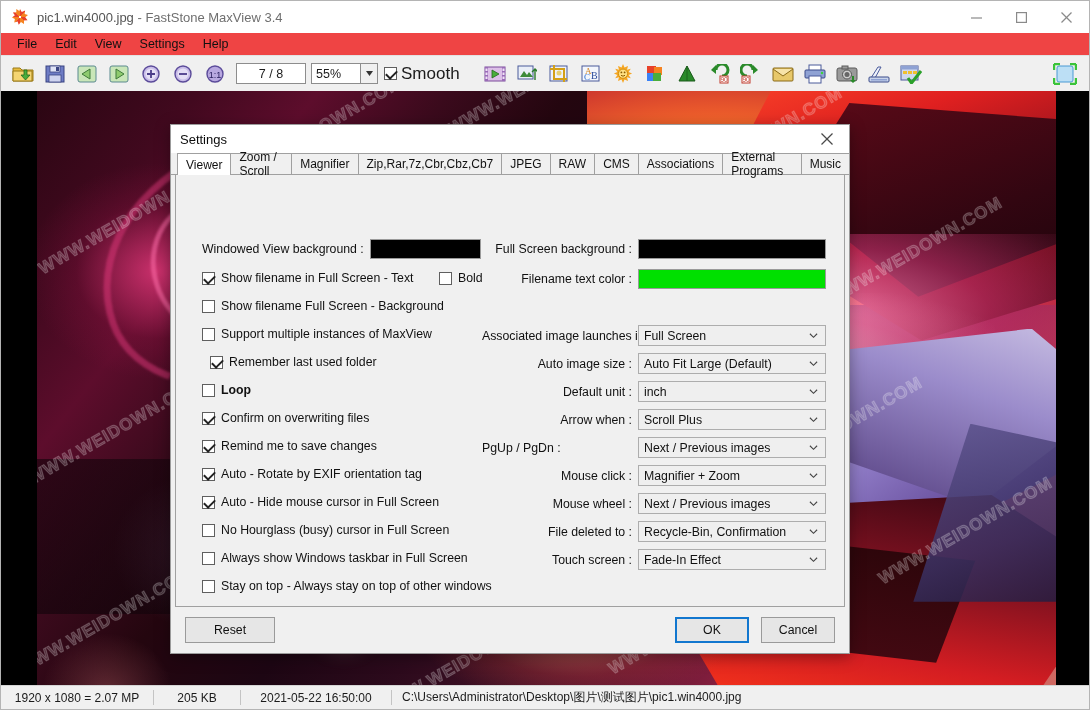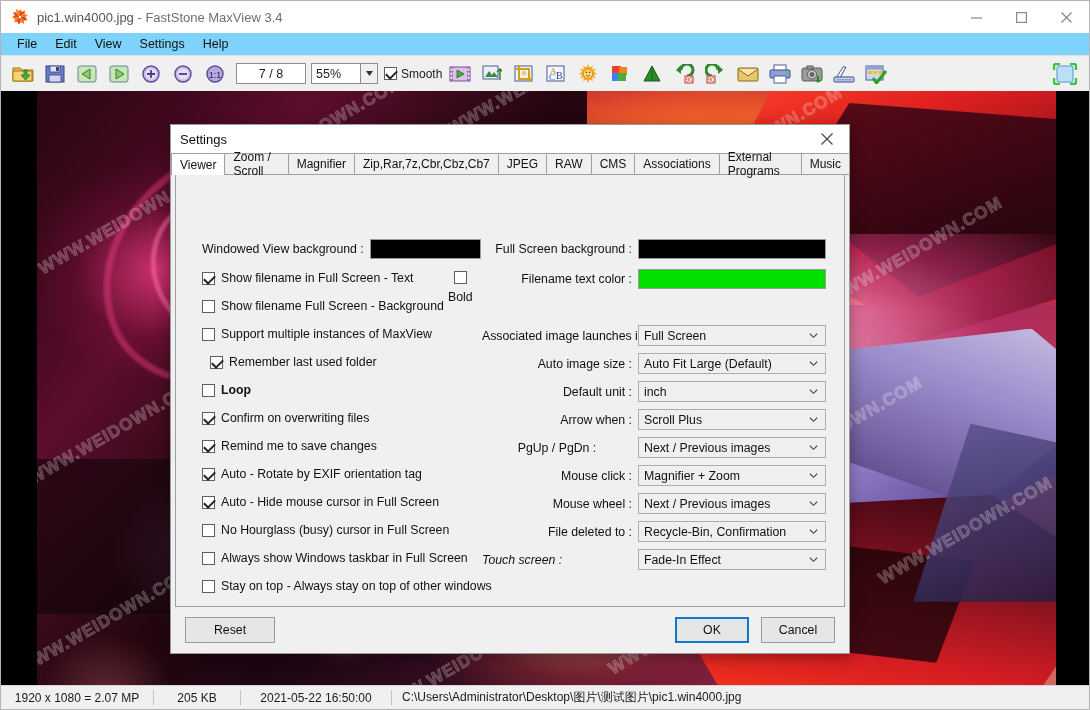--- a/index.html
+++ b/index.html
@@ -51,21 +51,21 @@
   .win-btn {
     width: 45px; height: 32px;
     display: flex; align-items: center; justify-content: center;
     color: #8a8a8a;
   }
   .win-btn svg { display: block; }
 
   
   .menubar {
     height: 22px; flex: 0 0 22px;
-    background: #7dd3fc;
+    background: #ef4444;
     display: flex; align-items: center;
     padding-left: 7px;
     font-size: 12.5px;
   }
   .menu-item { padding: 2px 9px; color: #111; cursor: default; }
 
   
   .toolbar {
     height: 36px; flex: 0 0 36px;
     background: #f0f0f0;
@@ -88,21 +88,21 @@
     border: 1px solid #8d8d8d;
     display: flex; align-items: center; padding-left: 4px;
     font-size: 12.5px;
   }
   .zoomarrow {
     width: 17px; height: 21px; background: #f0f0f0;
     border: 1px solid #8d8d8d; border-left: none;
     display: flex; align-items: center; justify-content: center;
     margin-right: 6px;
   }
-  .smooth-wrap { display: flex; align-items: center; gap: 4px; font-size: 12px; margin-right: 2px;}
+  .smooth-wrap { display: flex; align-items: center; gap: 4px; font-size: 17px; margin-right: 19px;}
   .cb {
     width: 13px; height: 13px; background: #fff; border: 1px solid #5f5f5f;
     display: inline-flex; align-items: center; justify-content: center;
     flex: 0 0 13px; position: relative;
   }
   .cb.checked::after {
     content: ""; position: absolute;
     width: 9px; height: 5px; border-left: 2px solid #222; border-bottom: 2px solid #222;
     transform: rotate(-45deg); top: 2px; left: 1px;
   }
@@ -255,20 +255,21 @@
     position: relative;
   }
   .dlg-close {
     position: absolute; right: 0; top: 0; width: 44px; height: 28px;
     display: flex; align-items: center; justify-content: center; color: #4a4a4a;
   }
 
   .tabs {
     height: 22px; flex: 0 0 22px;
     display: flex; align-items: flex-end;
+    padding-left: 6px;
     background: #f0f0f0;
     border-bottom: 1px solid #a0a0a0;
     position: relative; z-index: 2;
   }
   .tab {
     height: 21px; padding: 0 8px;
     display: flex; align-items: center;
     font-size: 12px;
     background: #f0f0f0;
     border: 1px solid #a0a0a0; border-bottom: none;
@@ -628,21 +629,21 @@
 
     <div class="opt-row" style="left:26px; top:64px;">
       <span class="lbl">Windowed View background :</span>
       <span class="swatch" style="width:111px; background:#000;"></span>
     </div>
 
     <div class="opt-row" style="left:26px; top:96px;">
       <span class="cb checked"></span>
       <span>Show filename in Full Screen - Text</span>
     </div>
-    <div class="opt-row" style="left:272px; top:96px;flex-direction:column;">
+    <div class="opt-row" style="left:263px; top:96px;">
       <span class="cb"></span>
       <span>Bold</span>
     </div>
     <div class="opt-row" style="left:26px; top:124px;">
       <span class="cb"></span>
       <span>Show filename Full Screen - Background</span>
     </div>
     <div class="opt-row" style="left:26px; top:152px;">
       <span class="cb"></span>
       <span>Support multiple instances of MaxView</span>
@@ -731,21 +732,21 @@
     <div class="opt-row" style="left:306px; top:234px;">
       <span class="lbl" style="width:150px; text-align:right;">Arrow when :</span>
       <span class="ddl" style="width:188px;">
         <span>Scroll Plus</span>
         <svg class="chev" viewBox="0 0 10 10">
             <path d="M1 3l4 4 4-4" fill="none" stroke="#444" stroke-width="1.2"></path>
           </svg>
       </span>
     </div>
     <div class="opt-row" style="left:306px; top:262px;">
-      <span class="lbl" style="width:150px; text-align:center;">PgUp / PgDn :</span>
+      <span class="lbl" style="width:150px; text-align:left;">PgUp / PgDn :</span>
       <span class="ddl" style="width:188px;">
         <span>Next / Previous images</span>
         <svg class="chev" viewBox="0 0 10 10">
             <path d="M1 3l4 4 4-4" fill="none" stroke="#444" stroke-width="1.2"></path>
           </svg>
       </span>
     </div>
     <div class="opt-row" style="left:306px; top:290px;">
       <span class="lbl" style="width:150px; text-align:right;">Mouse click :</span>
       <span class="ddl" style="width:188px;">
@@ -767,21 +768,21 @@
     <div class="opt-row" style="left:306px; top:346px;">
       <span class="lbl" style="width:150px; text-align:right;">File deleted to :</span>
       <span class="ddl" style="width:188px;">
         <span>Recycle-Bin, Confirmation</span>
         <svg class="chev" viewBox="0 0 10 10">
             <path d="M1 3l4 4 4-4" fill="none" stroke="#444" stroke-width="1.2"></path>
           </svg>
       </span>
     </div>
     <div class="opt-row" style="left:306px; top:374px;">
-      <span class="lbl" style="width:150px; text-align:left;font-style:italic;">Touch screen :</span>
+      <span class="lbl" style="width:150px; text-align:right;">Touch screen :</span>
       <span class="ddl" style="width:188px;">
         <span>Fade-In Effect</span>
         <svg class="chev" viewBox="0 0 10 10">
             <path d="M1 3l4 4 4-4" fill="none" stroke="#444" stroke-width="1.2"></path>
           </svg>
       </span>
     </div>
   </div>
 
   <div class="dlg-footer">

